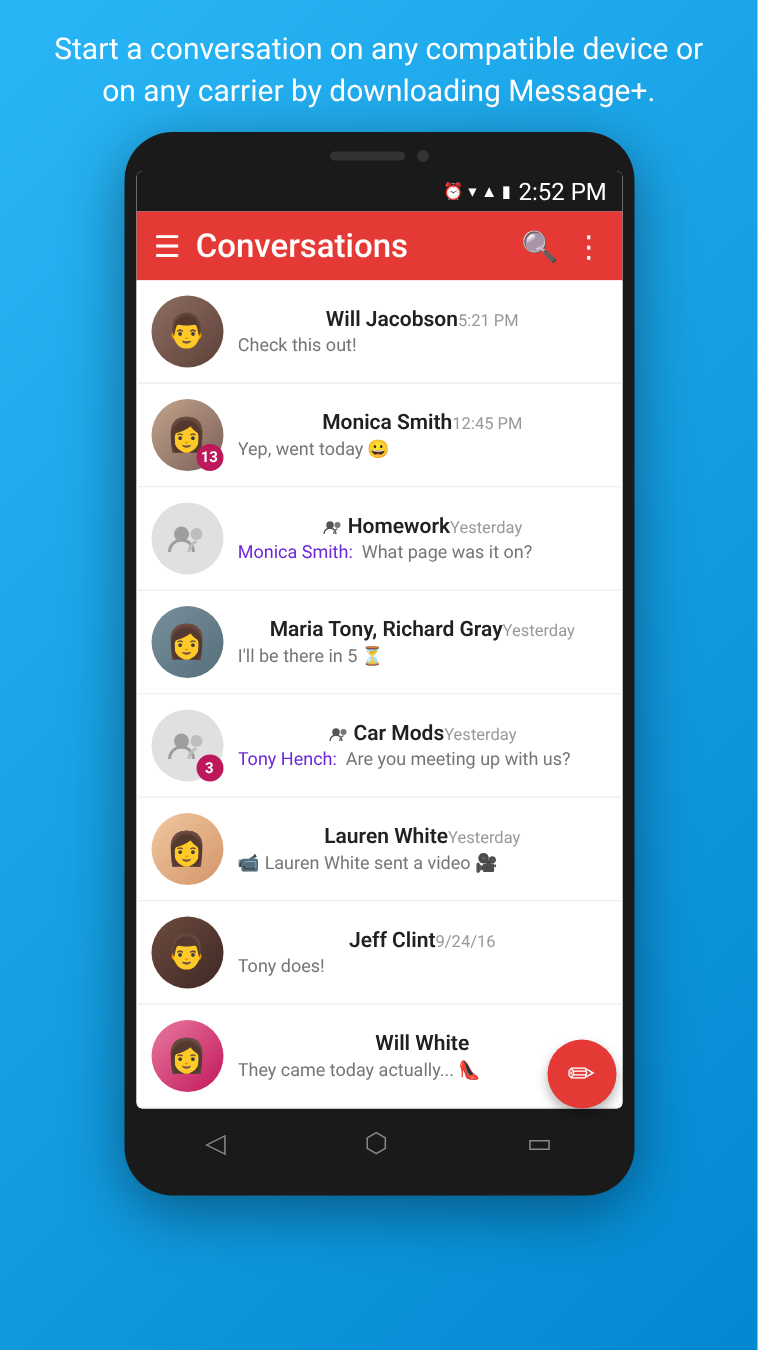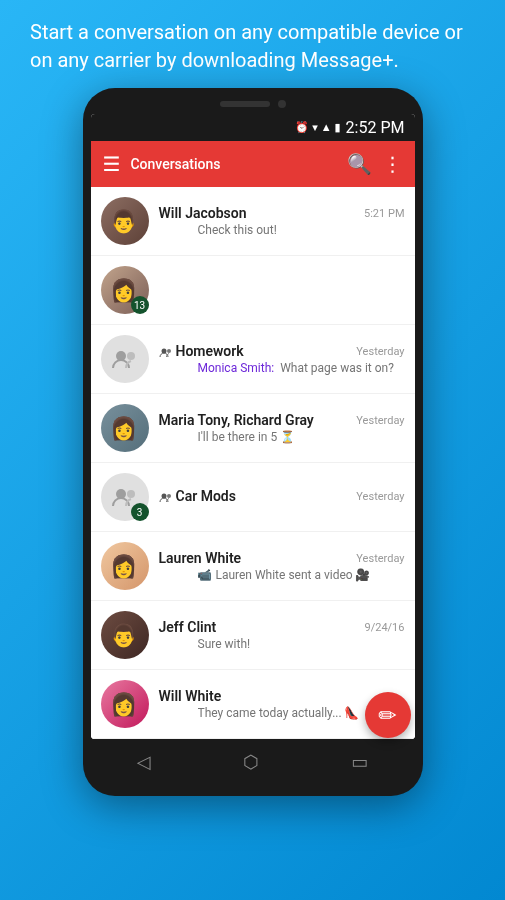--- a/index.html
+++ b/index.html
@@ -10,21 +10,21 @@
       display: flex;
       flex-direction: column;
       align-items: center;
       justify-content: flex-start;
       font-family: 'Roboto', Arial, sans-serif;
       overflow: hidden;
     }
 
     .top-text {
       color: white;
-      text-align: left;
+      text-align: center;
       font-size: 20px;
       padding: 18px 30px 14px;
       line-height: 1.4;
       font-weight: 400;
     }
 
     .phone-wrapper {
       width: 340px;
       background: #1a1a1a;
       border-radius: 32px;
@@ -90,21 +90,21 @@
       background: #e53935;
       display: flex;
       align-items: center;
       padding: 0 12px;
       height: 46px;
       gap: 10px;
     }
 
     .app-bar-title {
       color: white;
-      font-size: 14px;
+      font-size: 22px;
       font-weight: 500;
       flex: 1;
     }
 
     .app-bar-icon {
       color: white;
       font-size: 20px;
       cursor: pointer;
     }
 
@@ -149,40 +149,40 @@
       align-items: center;
       justify-content: center;
       font-size: 22px;
       color: #999;
     }
 
     .badge {
       position: absolute;
       bottom: 0;
       right: 0;
-      background: #14532d;
+      background: #be185d;
       color: white;
       border-radius: 50%;
       width: 18px;
       height: 18px;
       font-size: 10px;
       display: flex;
       align-items: center;
       justify-content: center;
-      font-weight: normal;
+      font-weight: bold;
     }
 
     .conv-content {
       flex: 1;
       min-width: 0;
     }
 
     .conv-header {
       display: flex;
-      justify-content: space-between;
+      justify-content: center;
       align-items: center;
       margin-bottom: 2px;
     }
 
     .conv-name {
       font-size: 14px;
       font-weight: 600;
       color: #212121;
     }
 
@@ -194,21 +194,20 @@
 
     .conv-preview {
       font-size: 12px;
       color: #757575;
       white-space: nowrap;
       overflow: hidden;
       text-overflow: ellipsis;
       display: flex;
       align-items: center;
       gap: 3px;
-      margin-left: 39px;
     }
 
     .conv-preview-sender {
       font-size: 12px;
       color: #6d28d9;
     }
 
     
     .phone-nav {
       background: #1a1a1a;
@@ -288,20 +287,30 @@
               <span>Check this out!</span>
             </div>
     </div>
   </div>
         <div class="conv-item">
 
       <div class="avatar-wrapper">
         <div class="avatar" style="background:linear-gradient(135deg,#c2a48c,#7b5e57); font-size:22px;">👩</div>
         <div class="badge">13</div>
       </div>
+    <div class="conv-content">
+      <div class="conv-header">
+        <span class="conv-name">Monica Smith</span>
+        <span class="conv-time">12:45 PM</span>
+      </div>
+      <div class="conv-preview">
+              <span>Yep, went today</span> 
+              <span>😀</span>
+            </div>
+    </div>
   </div>
         <div class="conv-item">
 
       <div class="avatar-wrapper">
         <div class="avatar-group" style="background:#e0e0e0; font-size:20px;">
           <svg width="28" height="22" viewBox="0 0 28 22" fill="none">
             <circle cx="10" cy="8" r="5" fill="#9e9e9e"></circle>
             <path d="M2 20c0-4.4 3.6-8 8-8s8 3.6 8 8" stroke="#9e9e9e" stroke-width="2" fill="none"></path>
             <circle cx="20" cy="8" r="4" fill="#bdbdbd"></circle>
             <path d="M15 20c0-3.3 2.2-6.1 5-7" stroke="#bdbdbd" stroke-width="2" fill="none"></path>
@@ -358,20 +367,24 @@
     <div class="conv-content">
       <div class="conv-header">
         <span class="conv-name"><svg width="14" height="11" viewBox="0 0 28 22" style="margin-right:3px;vertical-align:middle">
       <circle cx="10" cy="8" r="5" fill="#555"></circle>
       <path d="M2 20c0-4.4 3.6-8 8-8s8 3.6 8 8" stroke="#555" stroke-width="2" fill="none"></path>
       <circle cx="20" cy="8" r="4" fill="#777"></circle>
       <path d="M15 20c0-3.3 2.2-6.1 5-7" stroke="#777" stroke-width="2" fill="none"></path>
     </svg>Car Mods</span>
         <span class="conv-time">Yesterday</span>
       </div>
+      <div class="conv-preview">
+              <span class="conv-preview-sender">Tony Hench:</span>
+    <span>&nbsp;Are you meeting up with us?</span>
+            </div>
     </div>
   </div>
         <div class="conv-item">
 
       <div class="avatar-wrapper">
         <div class="avatar" style="background:linear-gradient(135deg,#f0c8a0,#d4956a); font-size:22px;">👩</div>
 
       </div>
     <div class="conv-content">
       <div class="conv-header">
@@ -389,21 +402,21 @@
       <div class="avatar-wrapper">
         <div class="avatar" style="background:linear-gradient(135deg,#6d4c41,#3e2723); font-size:22px;">👨</div>
 
       </div>
     <div class="conv-content">
       <div class="conv-header">
         <span class="conv-name">Jeff Clint</span>
         <span class="conv-time">9/24/16</span>
       </div>
       <div class="conv-preview">
-              <span>Sure with!</span>
+              <span>Tony does!</span>
             </div>
     </div>
   </div>
         <div class="conv-item">
 
       <div class="avatar-wrapper">
         <div class="avatar" style="background:linear-gradient(135deg,#e879a0,#c2185b); font-size:22px;">👩</div>
 
       </div>
     <div class="conv-content">

